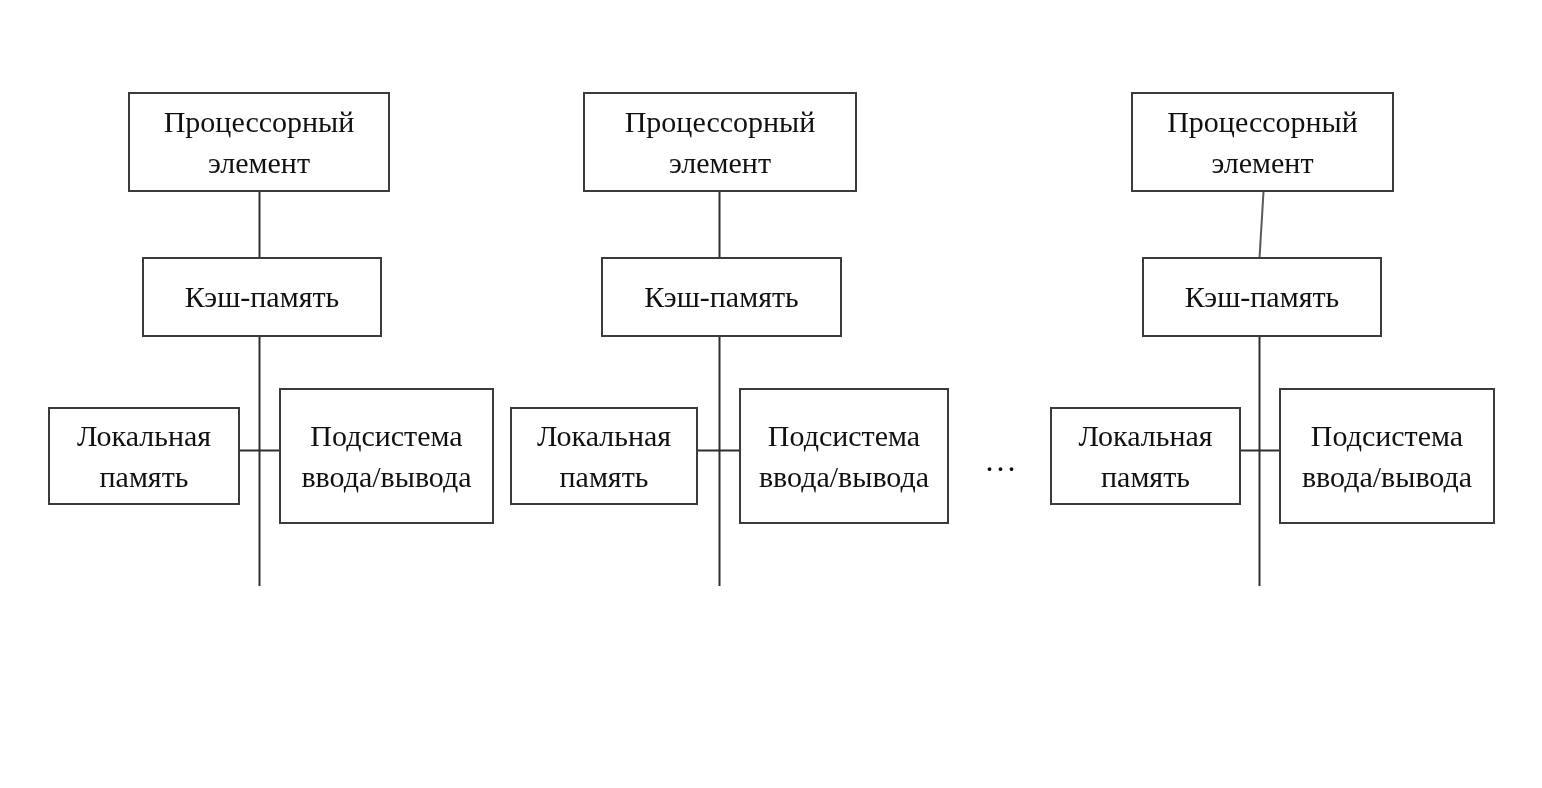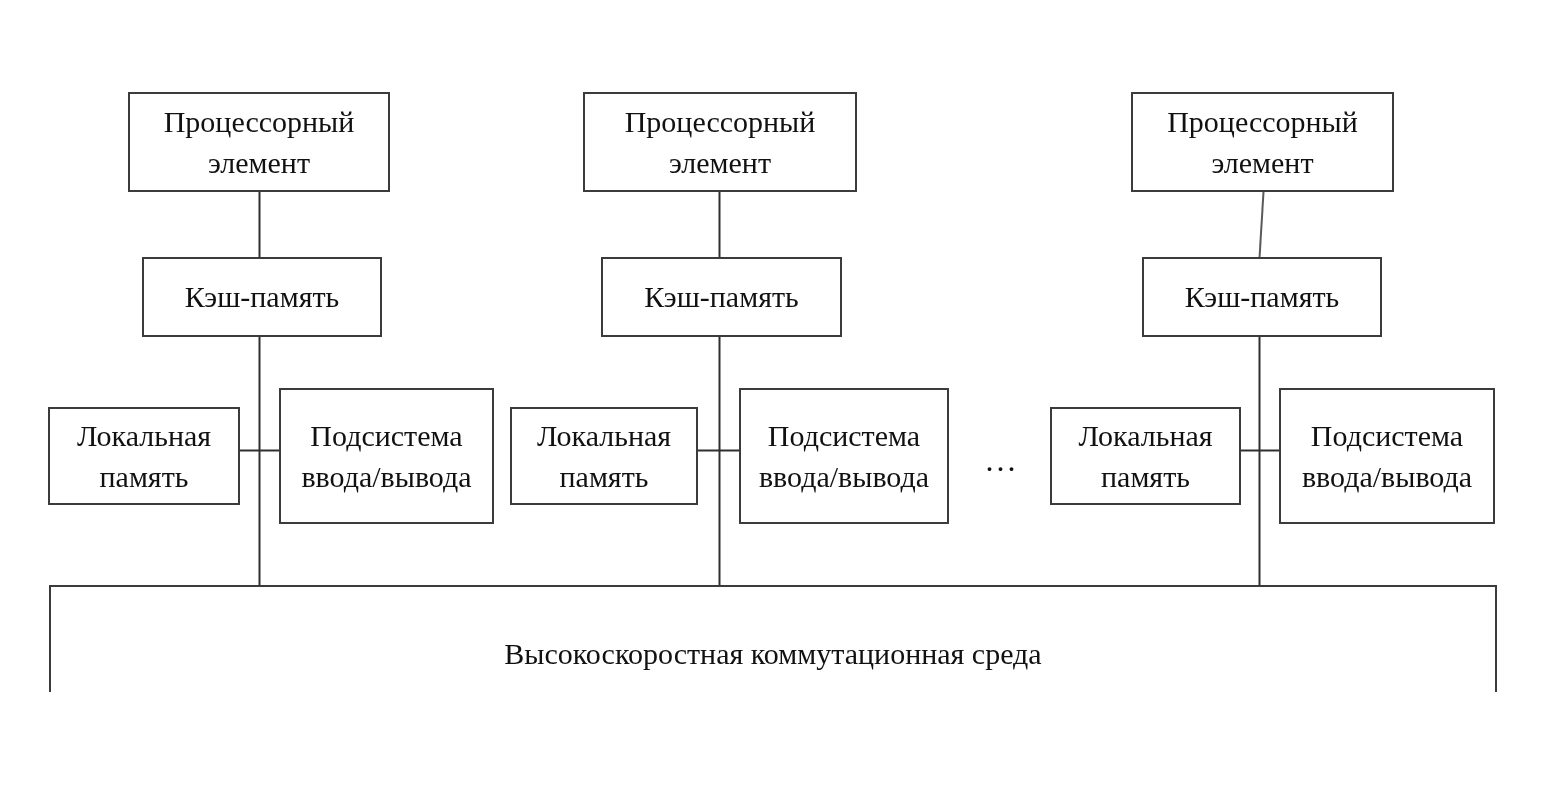--- a/index.html
+++ b/index.html
@@ -95,15 +95,14 @@
   <div class="box" id="local2">Локальная память</div>
   <div class="box" id="io2">Подсистема ввода/вывода</div>
 
   <div class="ellipsis">...</div>
 
   <div class="box" id="pe3">Процессорный элемент</div>
   <div class="box" id="cache3">Кэш-память</div>
   <div class="box" id="local3">Локальная память</div>
   <div class="box" id="io3">Подсистема ввода/вывода</div>
 
-  <div class="box" id="bus">Высокоскоростная коммутационная среда</div>
 
 </div>
 
 </body></html>

